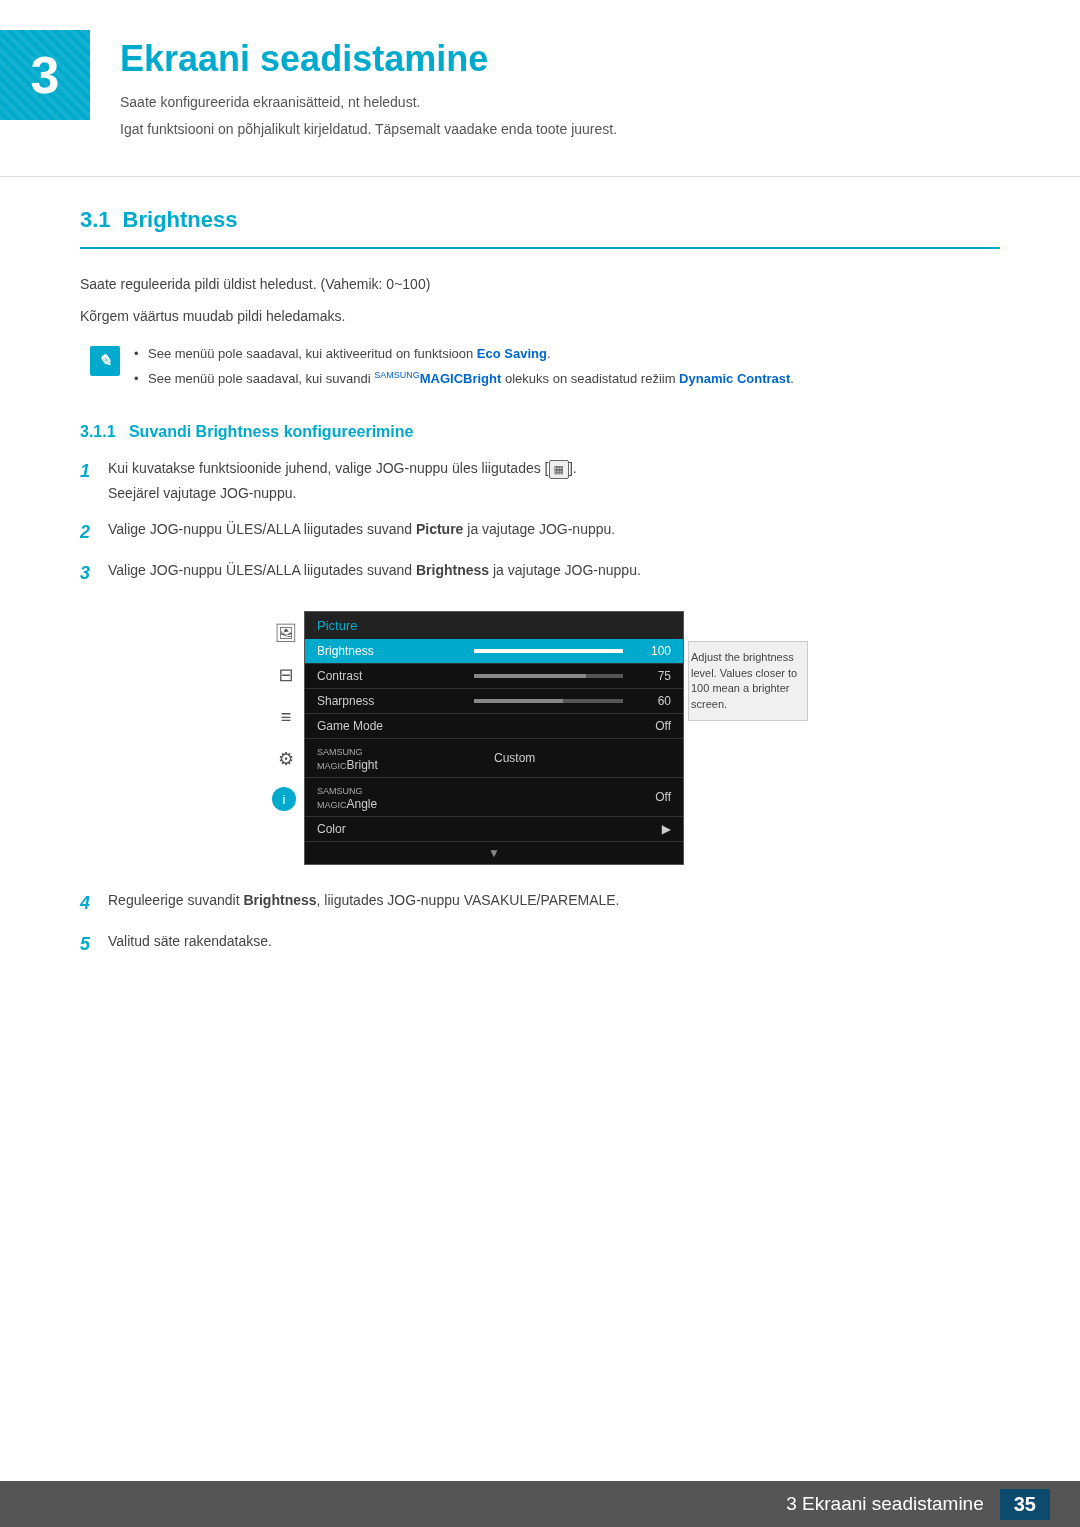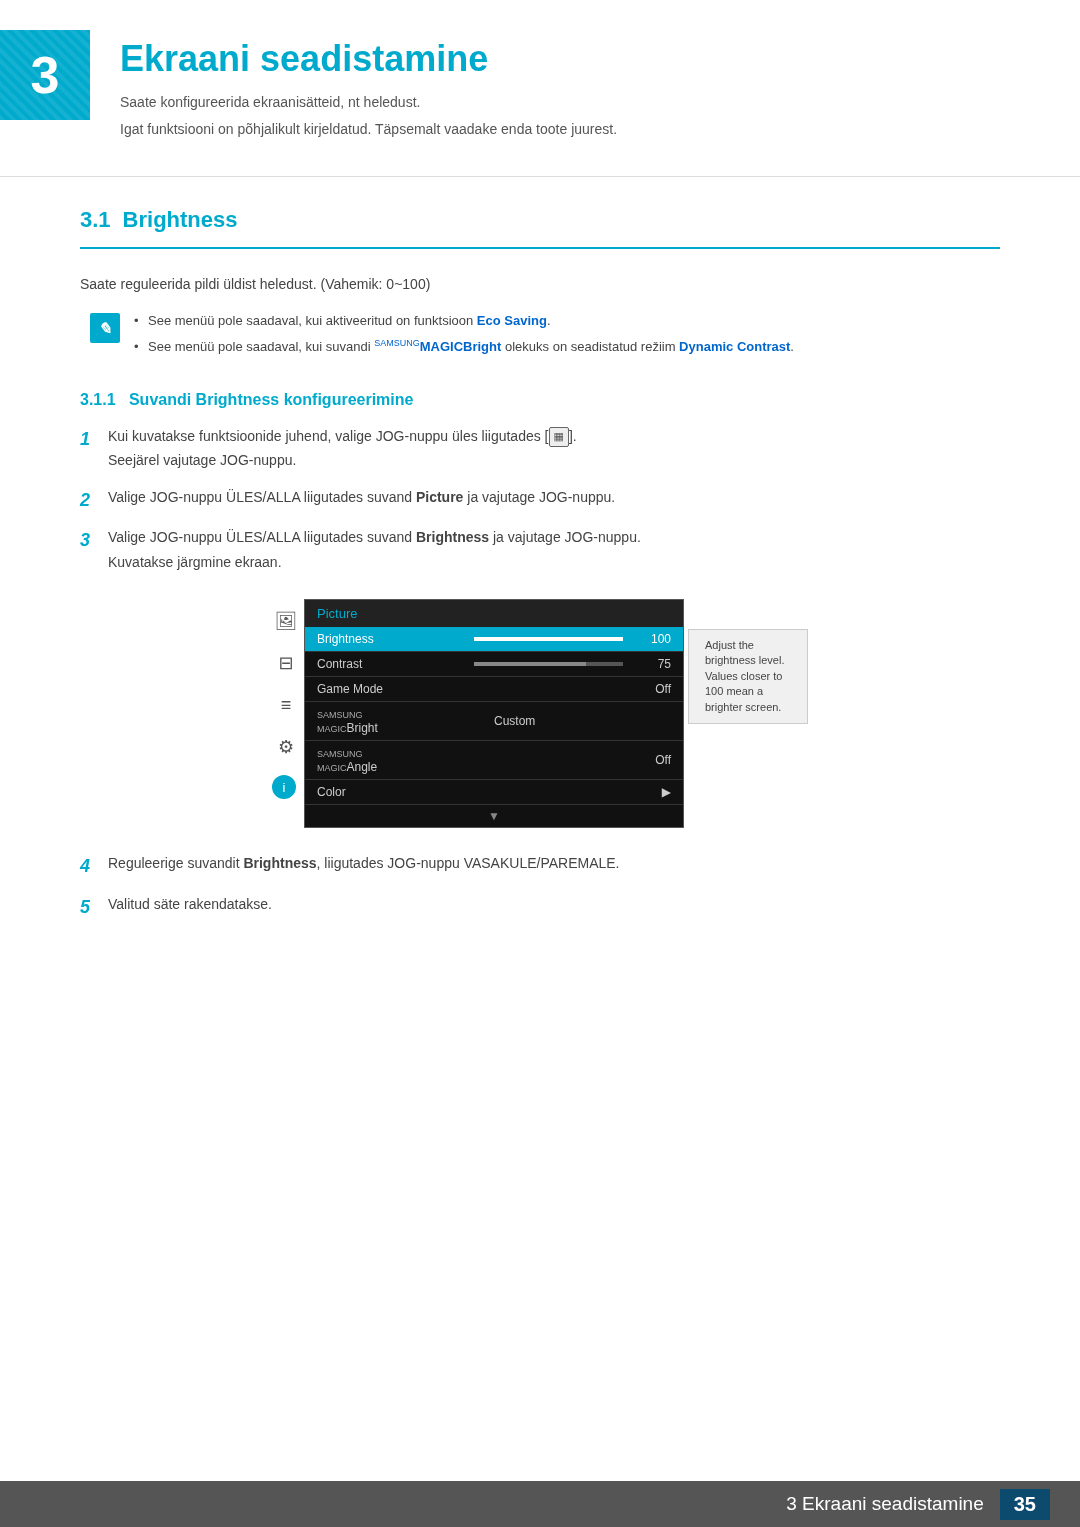--- a/index.html
+++ b/index.html
@@ -270,21 +270,21 @@
       color: #ccc;
       min-width: 40px;
       text-align: right;
     }
     .menu-item.active .menu-item-value {
       color: #fff;
     }
     .monitor-tooltip {
       background: #f0f0f0;
       border: 1px solid #ccc;
-      padding: 8px 16px;
+      padding: 8px 2px;
       font-size: 11px;
       color: #444;
       line-height: 1.4;
       max-width: 120px;
       margin-left: 4px;
       margin-top: 30px;
     }
 
     
     .footer {
@@ -345,20 +345,21 @@
 
 <hr class="divider-line">
 
 <div class="section">
   <div class="section-header">
     <span class="section-number">3.1</span>
     <span class="section-title">Brightness</span>
   </div>
 
   <div class="section-desc">Saate reguleerida pildi üldist heledust. (Vahemik: 0~100)</div>
+  <div class="section-desc">Kõrgem väärtus muudab pildi heledamaks.</div>
 
   <div class="note-box">
     <div class="note-icon">
       <span class="note-icon-inner">✎</span>
     </div>
     <ul class="note-list">
       <li>
         See menüü pole saadaval, kui aktiveeritud on funktsioon <span class="highlight-blue">Eco Saving</span>.
       </li>
       <li>
@@ -389,21 +390,20 @@
       <span class="step-num">2</span>
       <div class="step-content">
         <p>Valige JOG-nuppu ÜLES/ALLA liigutades suvand <strong>Picture</strong> ja vajutage JOG-nuppu.</p>
       </div>
     </li>
 
     <li>
       <span class="step-num">3</span>
       <div class="step-content">
         <p>Valige JOG-nuppu ÜLES/ALLA liigutades suvand <strong>Brightness</strong> ja vajutage JOG-nuppu.</p>
-        <p>Kuvatakse järgmine ekraan.</p>
       </div>
     </li>
   </ol>
 
   <div class="monitor-container">
     <div class="monitor-wrapper">
 
       <div class="monitor-left-icons">
         <div class="monitor-icon" style="font-size:18px; color:#555;">🖼</div>
         <div class="monitor-icon" style="font-size:18px; color:#555;">⊟</div>
@@ -425,20 +425,27 @@
           </div>
 
           <div class="menu-item">
             <span class="menu-item-label">Contrast</span>
             <div class="menu-item-bar">
               <div class="menu-item-bar-fill" style="width: 75%; background: #888;"></div>
             </div>
             <span class="menu-item-value">75</span>
           </div>
 
+          <div class="menu-item">
+            <span class="menu-item-label">Sharpness</span>
+            <div class="menu-item-bar">
+              <div class="menu-item-bar-fill" style="width: 60%; background: #888;"></div>
+            </div>
+            <span class="menu-item-value">60</span>
+          </div>
 
           <div class="menu-item">
             <span class="menu-item-label">Game Mode</span>
             <span class="menu-item-value" style="flex:1; text-align:right;">Off</span>
           </div>
 
           <div class="menu-item">
             <span class="menu-item-label"><span style="font-size:9px; color:#aaa;">SAMSUNG<br>MAGIC</span>Bright</span>
             <span class="menu-item-value" style="flex:1; text-align:left;">Custom</span>
           </div>

